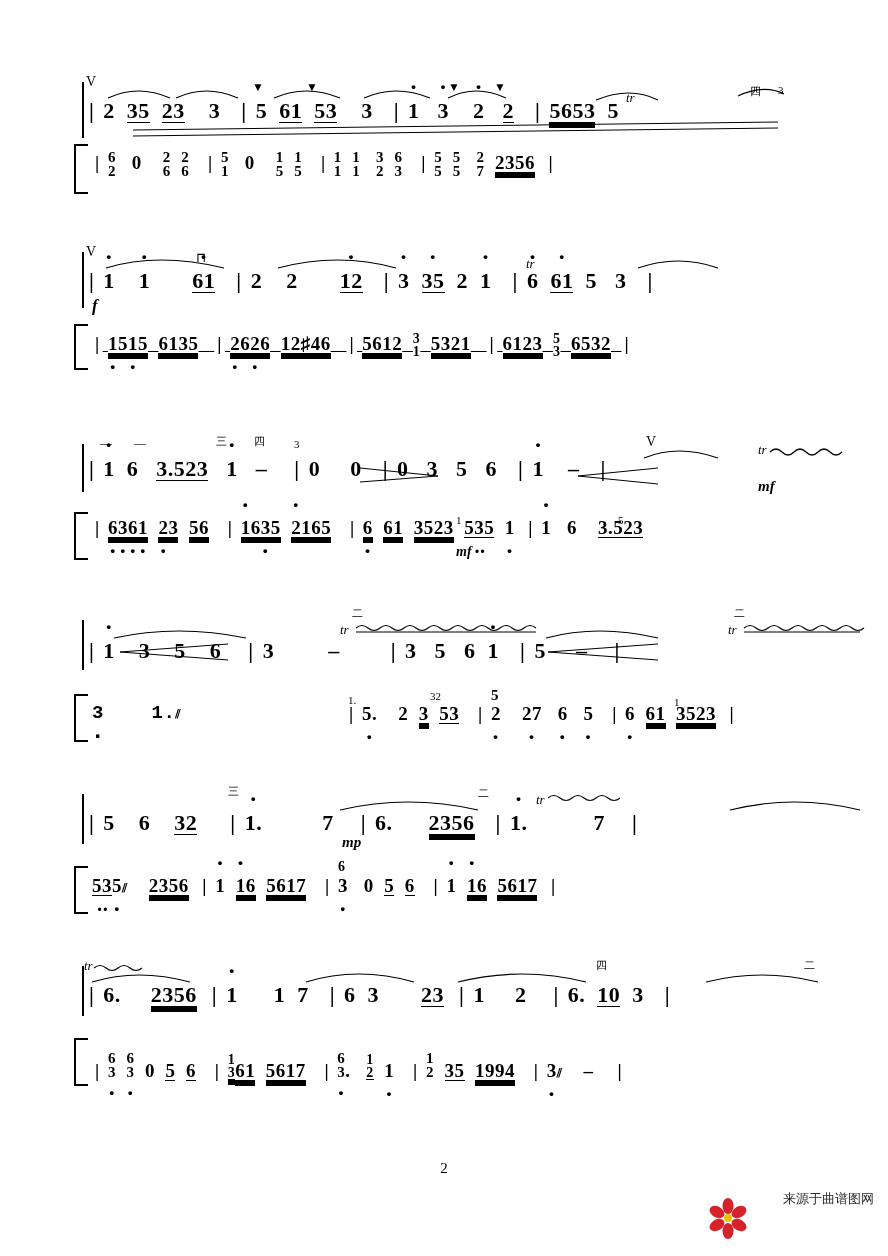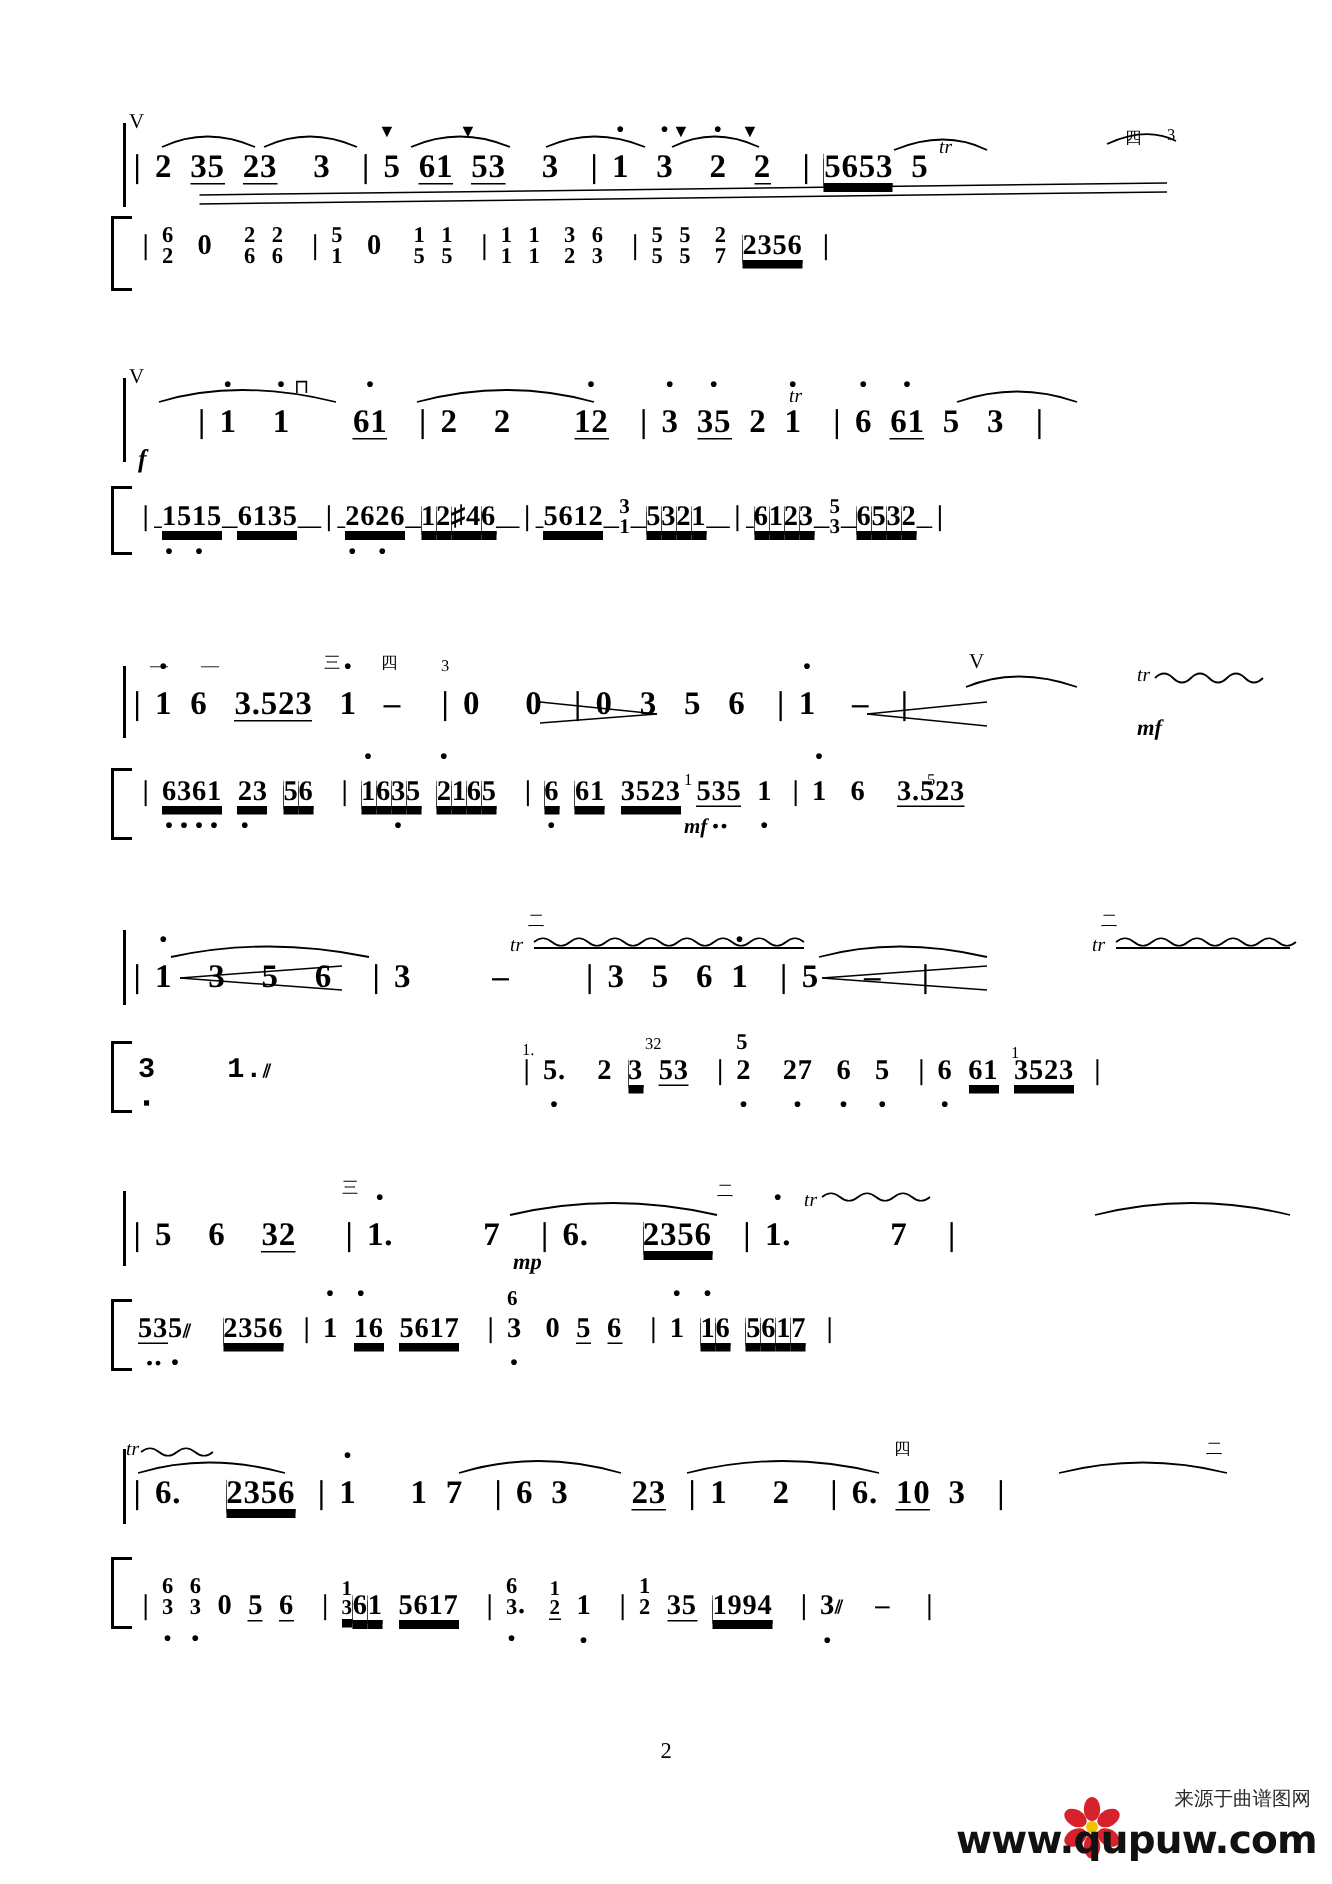--- a/index.html
+++ b/index.html
@@ -227,21 +227,21 @@
       <span class="grp u2">2356</span>&nbsp;
       <span class="bar">|</span>
     </div>
   </div>
 
   <div class="system" style="top:248px;">
     <div class="sysbar" style="top:4px; height:56px;"></div>
     <div class="mark" style="left:8px; top:-4px; font-size:14px;">V</div>
     <div class="mark" style="left:118px; top:2px; font-size:13px;">⊓</div>
 
-    <div class="line melody" style="left:8px; top:22px;margin-left:43px;">
+    <div class="line melody" style="left:8px; top:22px;">
       <span class="bar">|</span>
       <span class="grp dotu">1</span>&nbsp;&nbsp;&nbsp;
       <span class="grp dotu">1</span>&nbsp;&nbsp;&nbsp;&nbsp;&nbsp;&nbsp;
       <span class="grp u1 dotu">61</span>&nbsp;&nbsp;
       <span class="bar">|</span>
       <span class="grp">2</span>&nbsp;&nbsp;&nbsp;
       <span class="grp">2</span>&nbsp;&nbsp;&nbsp;&nbsp;&nbsp;&nbsp;
       <span class="grp u1 dotu">12</span>&nbsp;&nbsp;
       <span class="bar">|</span>
       <span class="grp dotu">3</span>&nbsp;
@@ -538,14 +538,13 @@
       <ellipse cx="33" cy="16" rx="5.5" ry="8" transform="rotate(60 33 16)"></ellipse>
       <ellipse cx="33" cy="29" rx="5.5" ry="8" transform="rotate(120 33 29)"></ellipse>
       <ellipse cx="22" cy="35" rx="5.5" ry="8"></ellipse>
       <ellipse cx="11" cy="29" rx="5.5" ry="8" transform="rotate(60 11 29)"></ellipse>
       <ellipse cx="11" cy="16" rx="5.5" ry="8" transform="rotate(120 11 16)"></ellipse>
     </g>
     <circle cx="22" cy="22" r="4" fill="#f2c200"></circle>
   </svg>
 
   <div class="src-text" style="top:1190px;">来源于曲谱图网</div>
-  <div class="wm" style="top:1212px;">www.qupuw.com</div>
 </div>
 
 </body></html>

